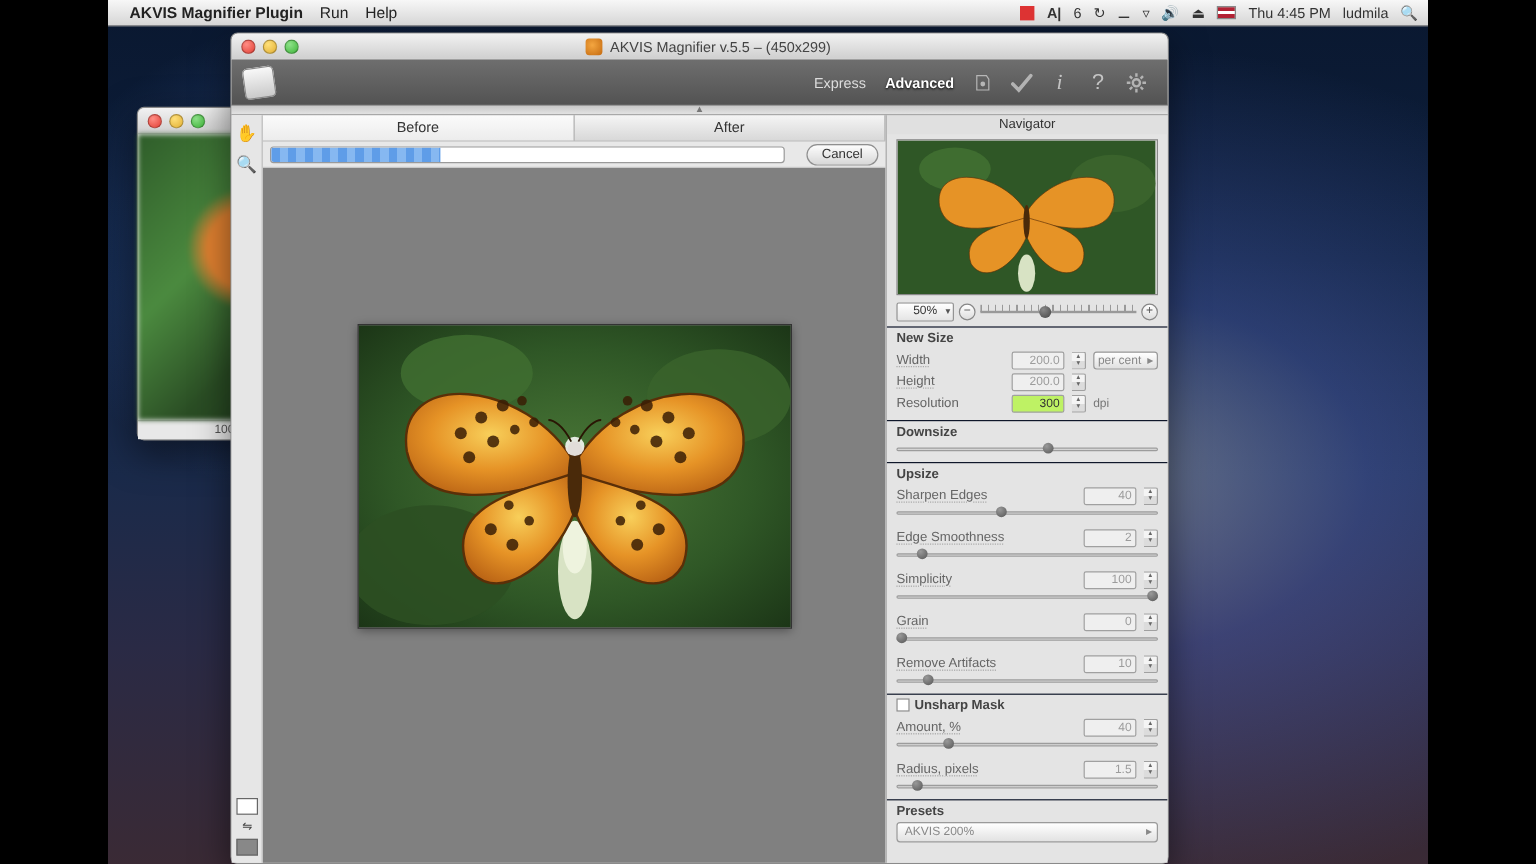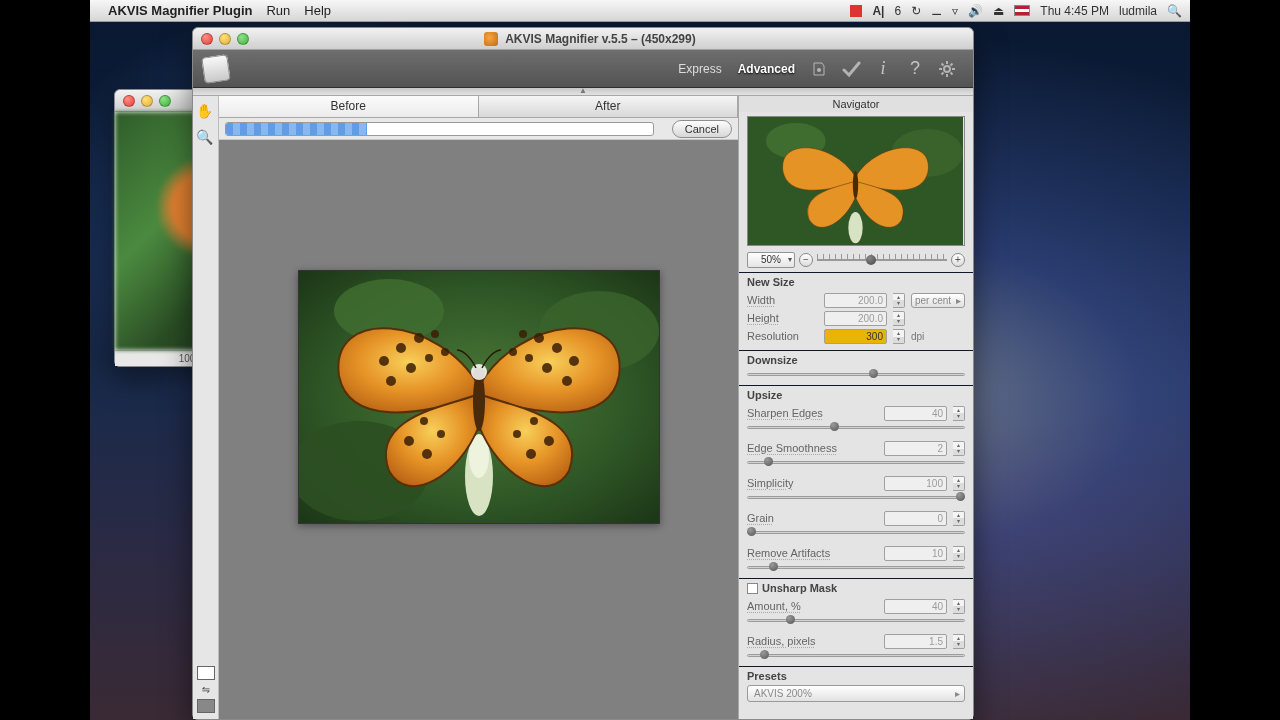--- a/index.html
+++ b/index.html
@@ -36,21 +36,21 @@
   .titlebar {
     height:22px; background:linear-gradient(#f2f2f2,#cfcfcf);
     border-bottom:1px solid #a0a0a0; border-radius:6px 6px 0 0;
     display:flex; align-items:center; font-size:12px; color:#444;
   }
   .traffic { display:flex; gap:6px; margin:0 8px; }
   .tl { width:12px; height:12px; border-radius:50%; border:1px solid rgba(0,0,0,0.25); }
   .tl.r{background:radial-gradient(circle at 35% 30%,#ff8e85,#e24036);} 
   .tl.y{background:radial-gradient(circle at 35% 30%,#ffe07a,#e2b035);} 
   .tl.g{background:radial-gradient(circle at 35% 30%,#8fe28a,#3fb63a);} 
-  .title { flex:1; text-align:center;font-weight:bold; }
+  .title { flex:1; text-align:center; }
   
   .bgwin { left:24px; top:89px; width:155px; height:278px; z-index:10; }
   .bgwin .content {
     height:238px; background:
       radial-gradient(circle at 60% 40%, #e08030 0 20%, rgba(200,120,40,0) 30%),
       linear-gradient(135deg,#2f5d2a,#4b8a3f 40%,#2a4d24 70%,#1f3a1c);
     filter:blur(2px);
   }
   .bgwin .footer { height:16px; background:#e8e8e8; border-top:1px solid #bfbfbf; font-size:10px; text-align:center; line-height:16px; color:#555;}
   
@@ -99,22 +99,22 @@
   .zslider .track{ position:absolute; left:0; right:0; top:6px; height:2px; background:#999; }
   .zslider .ticks{ position:absolute; left:0; right:0; top:1px; height:6px;
     background:repeating-linear-gradient(90deg,#999 0 1px,transparent 1px 6px);}
   .zslider .thumb{ position:absolute; top:2px; width:10px; height:10px; border-radius:50%;
     background:radial-gradient(circle at 35% 30%,#888,#444); left:38%;}
   .group { border-top:1px solid #0f172a; padding:3px 8px 5px;}
   .ghead { font-weight:bold; font-size:11px; color:#444; margin-bottom:3px;}
   .ghead .chk { display:inline-block; width:11px; height:11px; border:1px solid #888; background:#fff; margin-right:4px; vertical-align:-2px;}
   .param { display:flex; align-items:center; height:18px; gap:6px;}
   .param .lbl { flex:1; color:#656565; text-decoration:underline dotted #aaa; text-underline-offset:2px;}
-  .numbox { width:63px; height:15px; border:1px solid #a0a0a0; background:#efefef; color:#9c9c9c; font-size:10px; text-align:right; padding-right:3px; line-height:13px; border-radius:2px;}
-  .numbox.on { background:#eab308; color:#333;}
+  .numbox { width:44px; height:15px; border:1px solid #a0a0a0; background:#efefef; color:#9c9c9c; font-size:10px; text-align:right; padding-right:3px; line-height:13px; border-radius:2px;}
+  .numbox.on { background:#bef264; color:#333;}
   .stepper { width:12px; height:15px; border:1px solid #a0a0a0; border-left:none; background:linear-gradient(#f4f4f4 0 50%,#dcdcdc 50% 100%); font-size:6px; line-height:6px; color:#666; text-align:center; border-radius:0 2px 2px 0;}
   .unit { color:#777; font-size:10px; }
   .unitsel { width:54px; height:15px; border:1px solid #9a9a9a; border-radius:3px; background:linear-gradient(#fff,#e0e0e0); font-size:10px; text-align:center; line-height:13px; color:#888; position:relative; padding-right:10px;}
   .unitsel::after{content:"▸"; position:absolute; right:3px; top:0; color:#888;}
   .hslider { height:12px; position:relative; margin-top:-1px;}
   .hslider .tr { position:absolute; left:0; right:0; top:5px; height:3px; border-radius:2px;
     background:linear-gradient(#bcbcbc,#e6e6e6); border:1px solid #9c9c9c;}
   .hslider .th { position:absolute; top:1px; width:9px; height:9px; border-radius:50%;
     background:radial-gradient(circle at 35% 30%,#999,#555);}
   .presetsel { height:17px; border:1px solid #9a9a9a; border-radius:3px; background:linear-gradient(#fff,#e2e2e2); font-size:10px; color:#888; padding:0 6px; line-height:15px; position:relative; margin-top:2px;}

